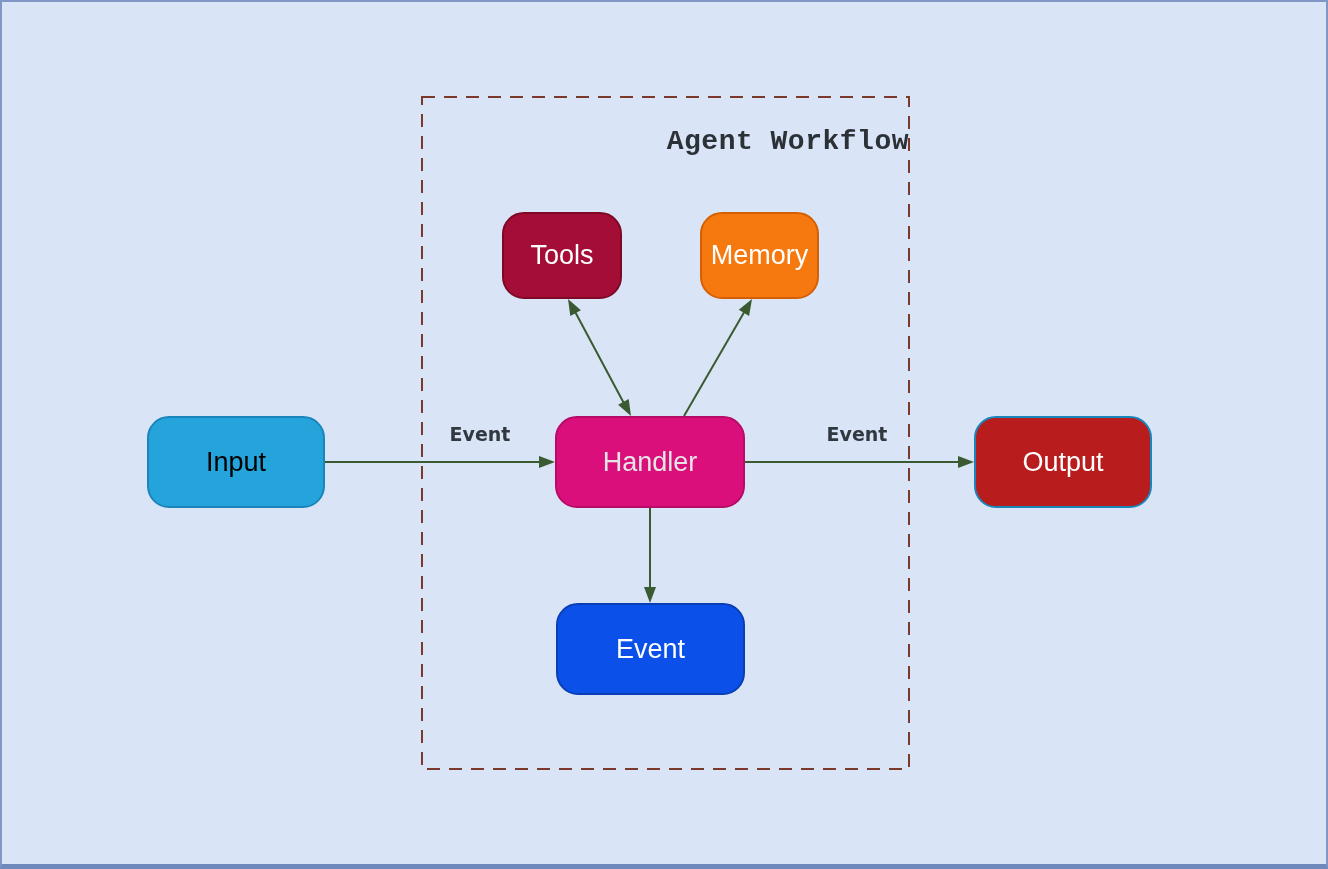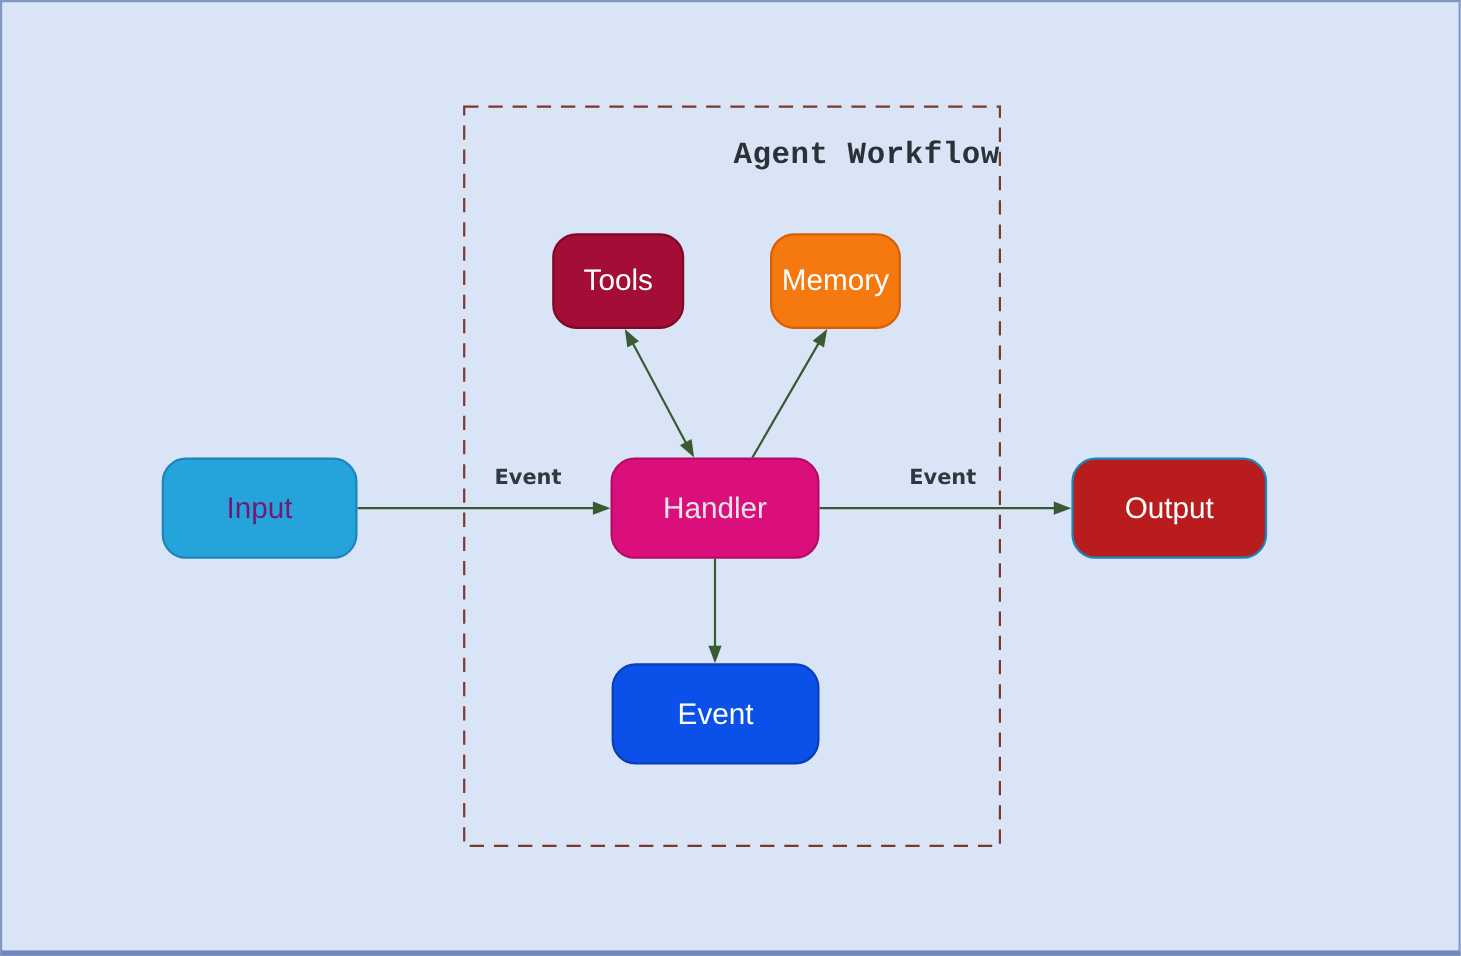--- a/index.html
+++ b/index.html
@@ -53,21 +53,21 @@
       <polygon points="972,460 956,454 956,466"></polygon>
       <polygon points="648,601 642,585 654,585"></polygon>
       <polygon points="566,297 568.3,314 578.9,308.3"></polygon>
       <polygon points="629,414 616.1,402.8 626.7,397.1"></polygon>
       <polygon points="750,297 747.1,313.9 736.8,307.8"></polygon>
     </g>
   </svg>
 
   <div class="title" style="color: rgb(44, 49, 55);">Agent Workflow</div>
 
-  <div class="node" style="left: 145px; top: 414px; width: 178px; height: 92px; background: rgb(37, 164, 220); border-color: rgb(26, 133, 186); color: #701a75;">
+  <div class="node" style="left: 145px; top: 414px; width: 178px; height: 92px; background: rgb(37, 164, 220); border-color: rgb(26, 133, 186); color: #000000;">
     <span>Input</span>
   </div>
 
   <div class="node" style="left: 553px; top: 414px; width: 190px; height: 92px; background: rgb(219, 15, 123); border-color: rgb(182, 11, 103); color: #e5e5e5;">
     <span>Handler</span>
   </div>
 
   <div class="node" style="left: 500px; top: 210px; width: 120px; height: 87px; background: rgb(163, 13, 54); border-color: rgb(126, 9, 38); color: rgb(255, 255, 255);">
     <span>Tools</span>
   </div>

